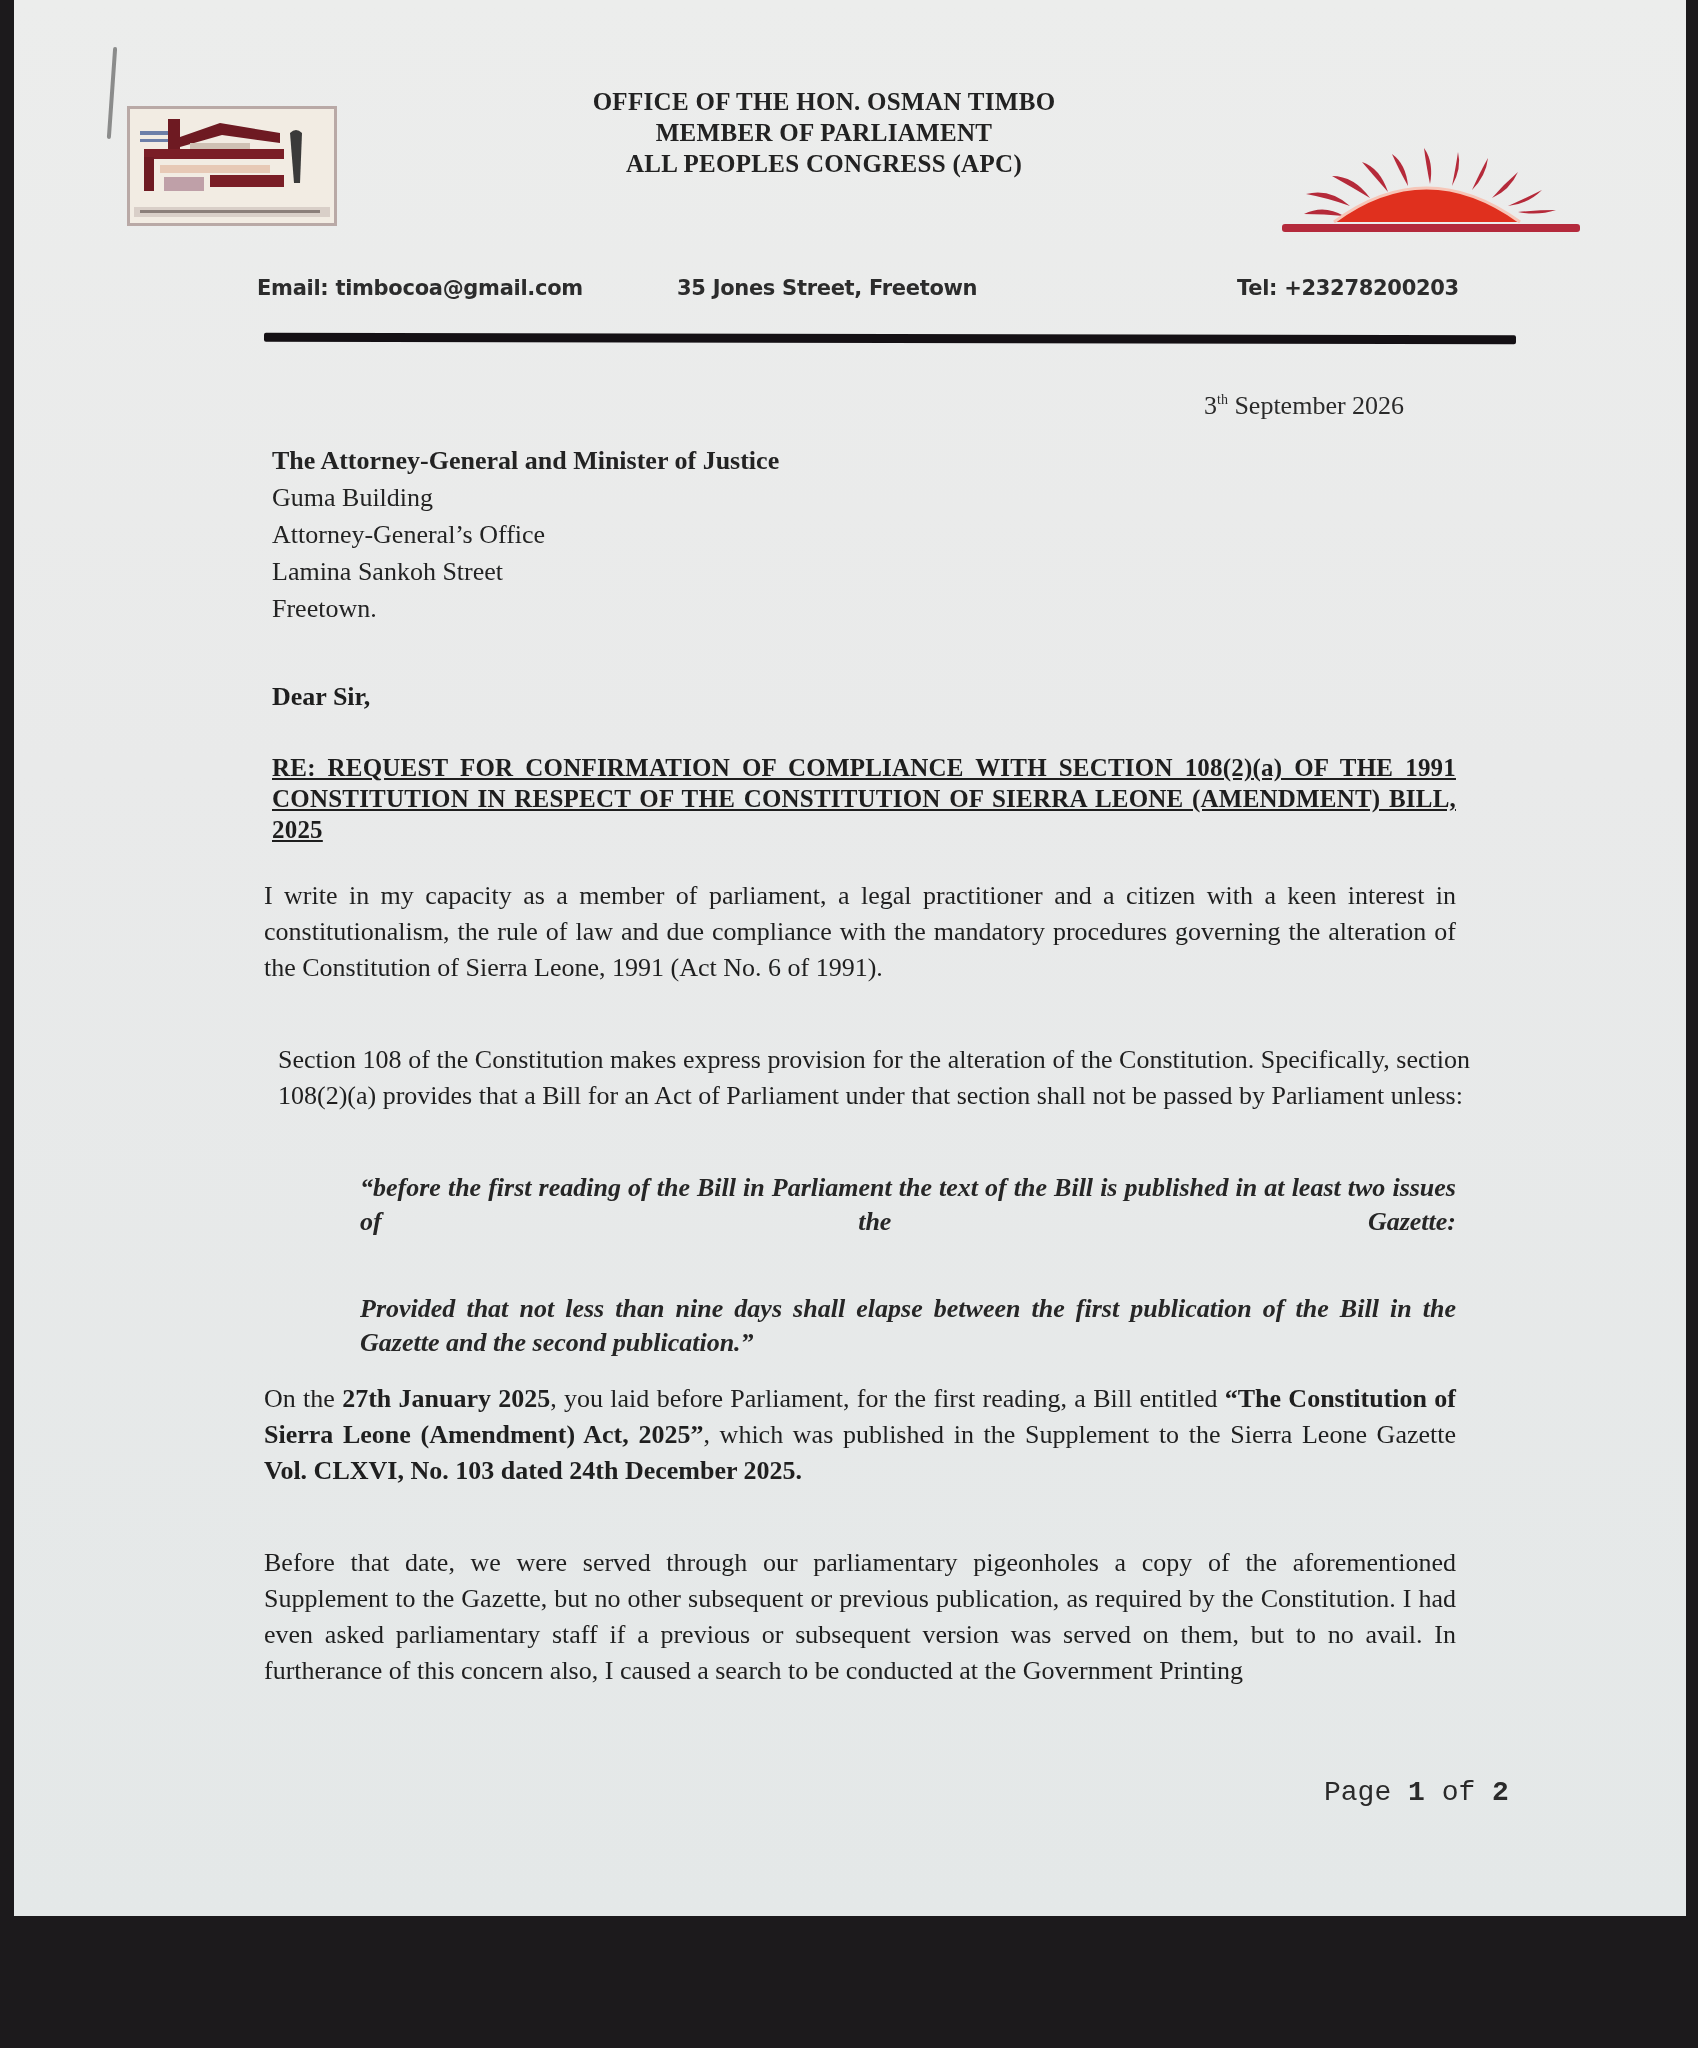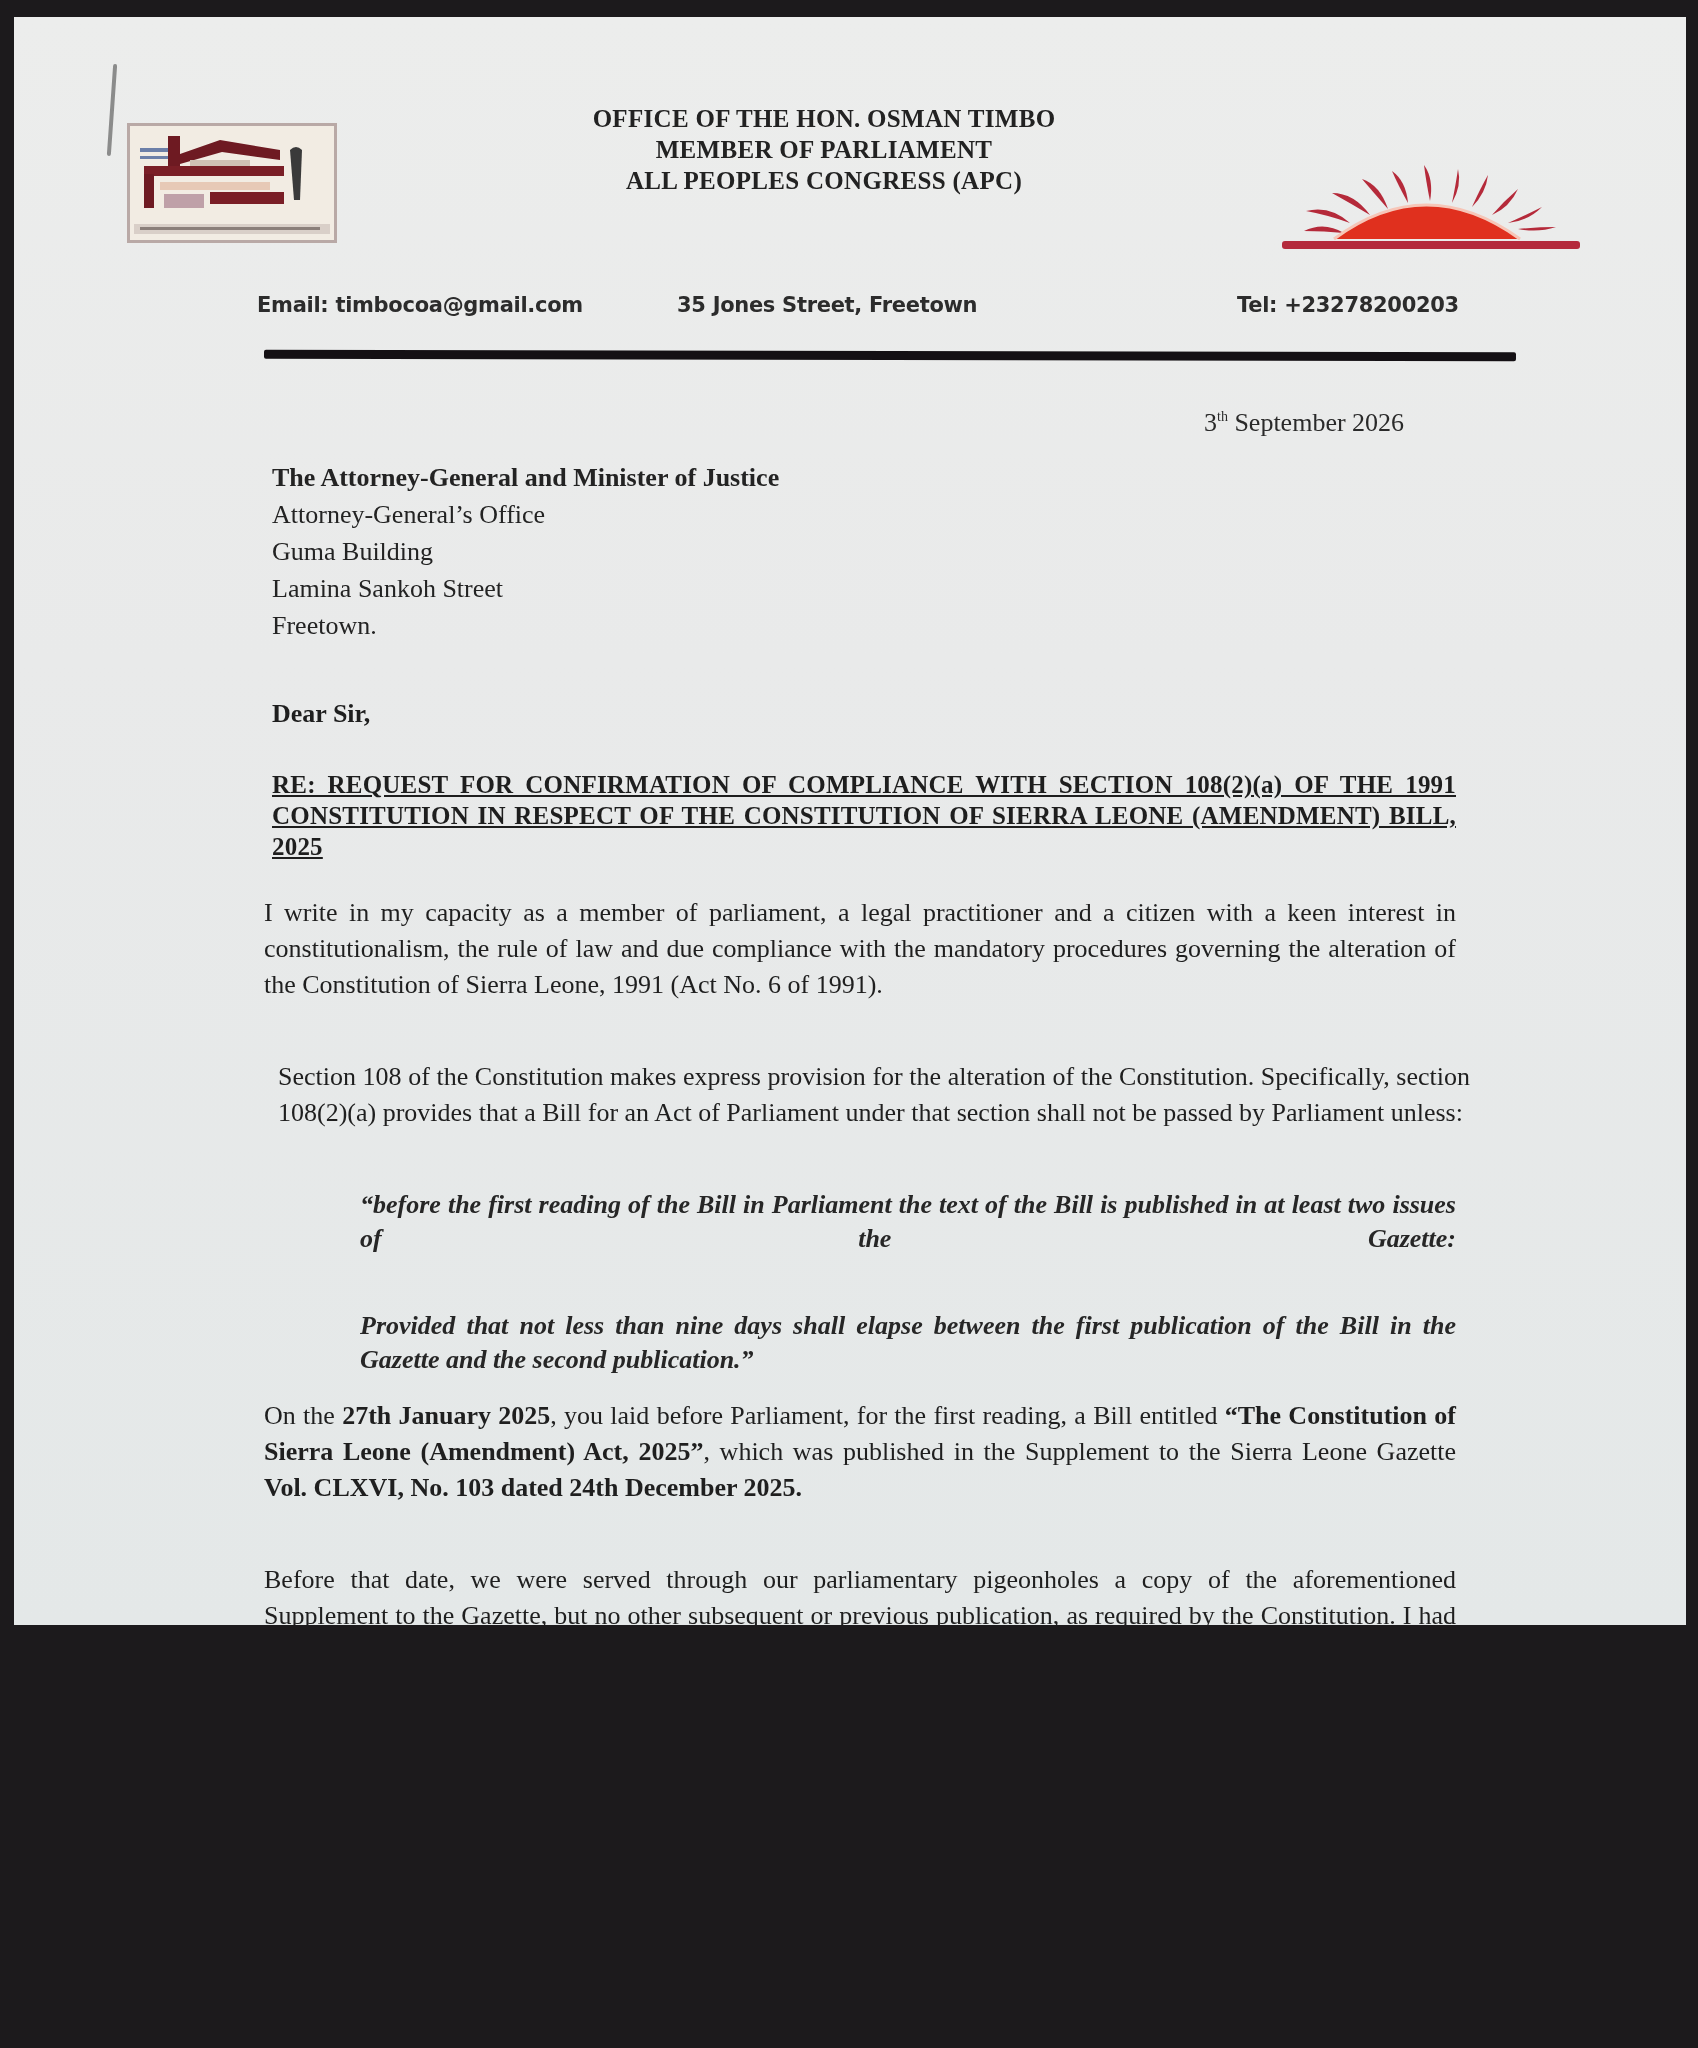--- a/index.html
+++ b/index.html
@@ -5,21 +5,21 @@
   html, body { margin: 0; padding: 0; }
   body {
     width: 1698px; height: 2048px; overflow: hidden;
     background: #1c1a1c;
     position: relative;
     font-family: "Liberation Serif", "DejaVu Serif", serif;
     color: #1e1e1e;
   }
   .paper {
     position: absolute;
-    left: 14px; top: 17px; width: 1672px; height: 1608px;
+    left: 14px; top: 0; width: 1672px; height: 1916px;
     background: linear-gradient(180deg, #ecedec 0%, #e9eaea 40%, #e4e8e8 100%);
     clip-path: polygon(0 0, 1675px 0, 1672px 10px, 1672px 100%, 0 100%);
   }
   .pen-mark {
     position: absolute; left: 96px; top: 47px; width: 4px; height: 92px;
     background: #7a7a7a; border-radius: 2px; transform: rotate(4deg); opacity: .85;
   }
   
   .crest {
     position: absolute; left: 113px; top: 106px; width: 210px; height: 120px;
@@ -130,22 +130,22 @@
   <div class="contact" style="left:243px;">Email: timbocoa@gmail.com</div>
   <div class="contact" style="left:663px;">35 Jones Street, Freetown</div>
   <div class="contact" style="left:1223px;">Tel: +23278200203</div>
 
   <div class="rule"></div>
 
   <div class="date"><span>3</span><sup>th</sup><span> September 2026</span></div>
 
   <div class="addr">
     <div class="bold">The Attorney-General and Minister of Justice</div>
+    <div>Guma Building</div>
     <div>Attorney-General’s Office</div>
-    <div>Guma Building</div>
     <div>Lamina Sankoh Street</div>
     <div>Freetown.</div>
   </div>
 
   <div class="salutation">Dear Sir,</div>
 
   <div class="subject">RE: REQUEST FOR CONFIRMATION OF COMPLIANCE WITH SECTION 108(2)(a) OF THE 1991 CONSTITUTION IN RESPECT OF THE CONSTITUTION OF SIERRA LEONE (AMENDMENT) BILL, 2025</div>
 
   <div class="body-p" style="top:878px;">I write in my capacity as a member of parliament, a legal practitioner and a citizen with a keen interest in constitutionalism, the rule of law and due compliance with the mandatory procedures governing the alteration of the Constitution of Sierra Leone, 1991 (Act No. 6 of 1991).</div>
 

